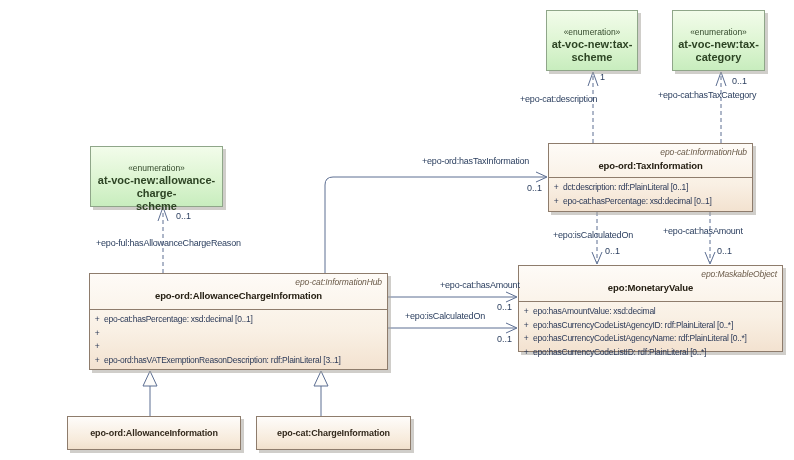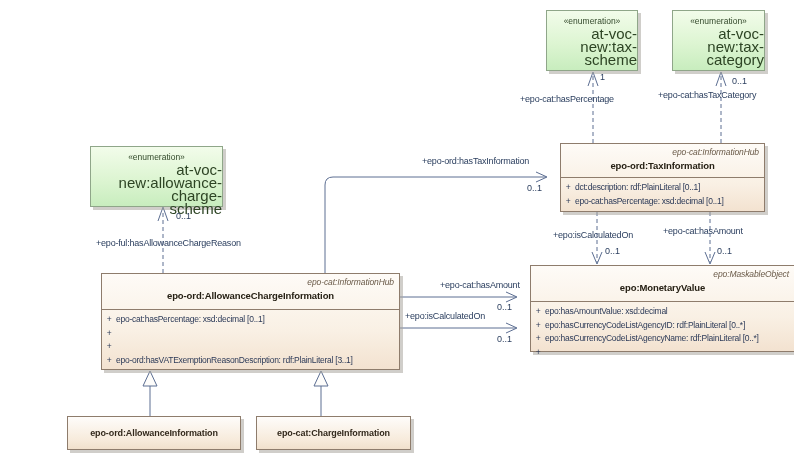--- a/index.html
+++ b/index.html
@@ -1,34 +1,34 @@
 <!DOCTYPE html>
 <html><head>
 <meta charset="utf-8">
 <style>
   html,body{margin:0;padding:0;background:#ffffff;}
   .canvas{position:relative;width:794px;height:460px;background:#ffffff;overflow:hidden;
           font-family:"Liberation Sans",sans-serif;}
   svg.wires{position:absolute;left:0;top:0;z-index:1;}
   .box{position:absolute;z-index:2;box-sizing:border-box;
        box-shadow:3px 3px 0 rgba(170,165,158,.55);}
-  .cls{border:1px solid #8E7C6C;background:linear-gradient(180deg,#FEFBF7 0%,#F9F0E4 60%,#F3E2D0 100%);margin-left:12px;}
+  .cls{border:1px solid #8E7C6C;background:linear-gradient(180deg,#FEFBF7 0%,#F9F0E4 60%,#F3E2D0 100%);}
   .cls .hdr{box-sizing:border-box;border-bottom:1px solid #8E7C6C;position:relative;}
   .cls .parent{font-style:italic;font-size:8.5px;color:#6A5A48;text-align:right;
                padding:3px 5px 0 0;letter-spacing:-0.1px;}
   .cls .cname{font-weight:bold;font-size:9.5px;color:#262014;text-align:center;
               padding-top:3px;letter-spacing:-0.1px;}
   .attrs{padding-top:3px;}
   .arow{display:flex;font-size:8.5px;color:#2C3A58;line-height:13.5px;
         letter-spacing:-0.25px;white-space:nowrap;}
   .arow .plus{width:14px;text-align:center;flex:0 0 14px;color:#2C3A58;}
   .enum{border:1px solid #8FA689;background:linear-gradient(180deg,#F2FCEA 0%,#DDF5D2 55%,#C8EDBE 100%);
         text-align:center;}
-  .enum .stereo{font-size:8.5px;color:#32482A;padding-top:5px;}
-  .enum .ename{font-size:15px;font-weight:normal;color:#2D4424;line-height:13px;padding-top:1px;text-align:right;}
+  .enum .stereo{font-size:8.5px;color:#32482A;padding-top:16px;}
+  .enum .ename{font-size:11px;font-weight:bold;color:#2D4424;line-height:13px;padding-top:1px;}
   .simple{border:1px solid #8E7C6C;background:linear-gradient(180deg,#FEFCFA 0%,#F7EBDC 70%,#F1E0CC 100%);
           display:flex;align-items:center;justify-content:center;}
   .simple .cname{font-weight:bold;font-size:9px;color:#33291C;letter-spacing:-0.1px;}
   .clabel{position:absolute;z-index:3;font-size:9px;color:#2D4060;white-space:nowrap;
           letter-spacing:-0.2px;}
   .mult{position:absolute;z-index:3;font-size:9px;color:#2D4060;white-space:nowrap;}
 </style>
 </head>
 <body>
 
@@ -164,35 +164,36 @@
       <div class="arow">
         <span class="plus">+</span>
         <span class="atext">epo:hasCurrencyCodeListAgencyID: rdf:PlainLiteral [0..*]</span>
       </div>
       <div class="arow">
         <span class="plus">+</span>
         <span class="atext">epo:hasCurrencyCodeListAgencyName: rdf:PlainLiteral [0..*]</span>
       </div>
       <div class="arow">
         <span class="plus">+</span>
+        <span class="atext">epo:hasCurrencyCodeListID: rdf:PlainLiteral [0..*]</span>
       </div>
     </div>
   </div>
 
   <div class="box simple" style="left:67px;top:416px;width:174px;height:34px">
     <span class="cname">epo-ord:AllowanceInformation</span>
   </div>
   <div class="box simple" style="left:256px;top:416px;width:155px;height:34px">
     <span class="cname">epo-cat:ChargeInformation</span>
   </div>
 
   <div class="clabel" style="left:96px;top:238px">+epo-ful:hasAllowanceChargeReason</div>
   <div class="mult" style="left:176px;top:211px">0..1</div>
 
-  <div class="clabel" style="left:520px;top:94px">+epo-cat:hasPercentage</div>
+  <div class="clabel" style="left:520px;top:94px">+epo-cat:description</div>
   <div class="mult" style="left:600px;top:72px">1</div>
 
   <div class="clabel" style="left:658px;top:90px">+epo-cat:hasTaxCategory</div>
   <div class="mult" style="left:732px;top:76px">0..1</div>
 
   <div class="clabel" style="left:422px;top:156px">+epo-ord:hasTaxInformation</div>
   <div class="mult" style="left:527px;top:183px">0..1</div>
 
   <div class="clabel" style="left:440px;top:280px">+epo-cat:hasAmount</div>
   <div class="mult" style="left:497px;top:302px">0..1</div>

